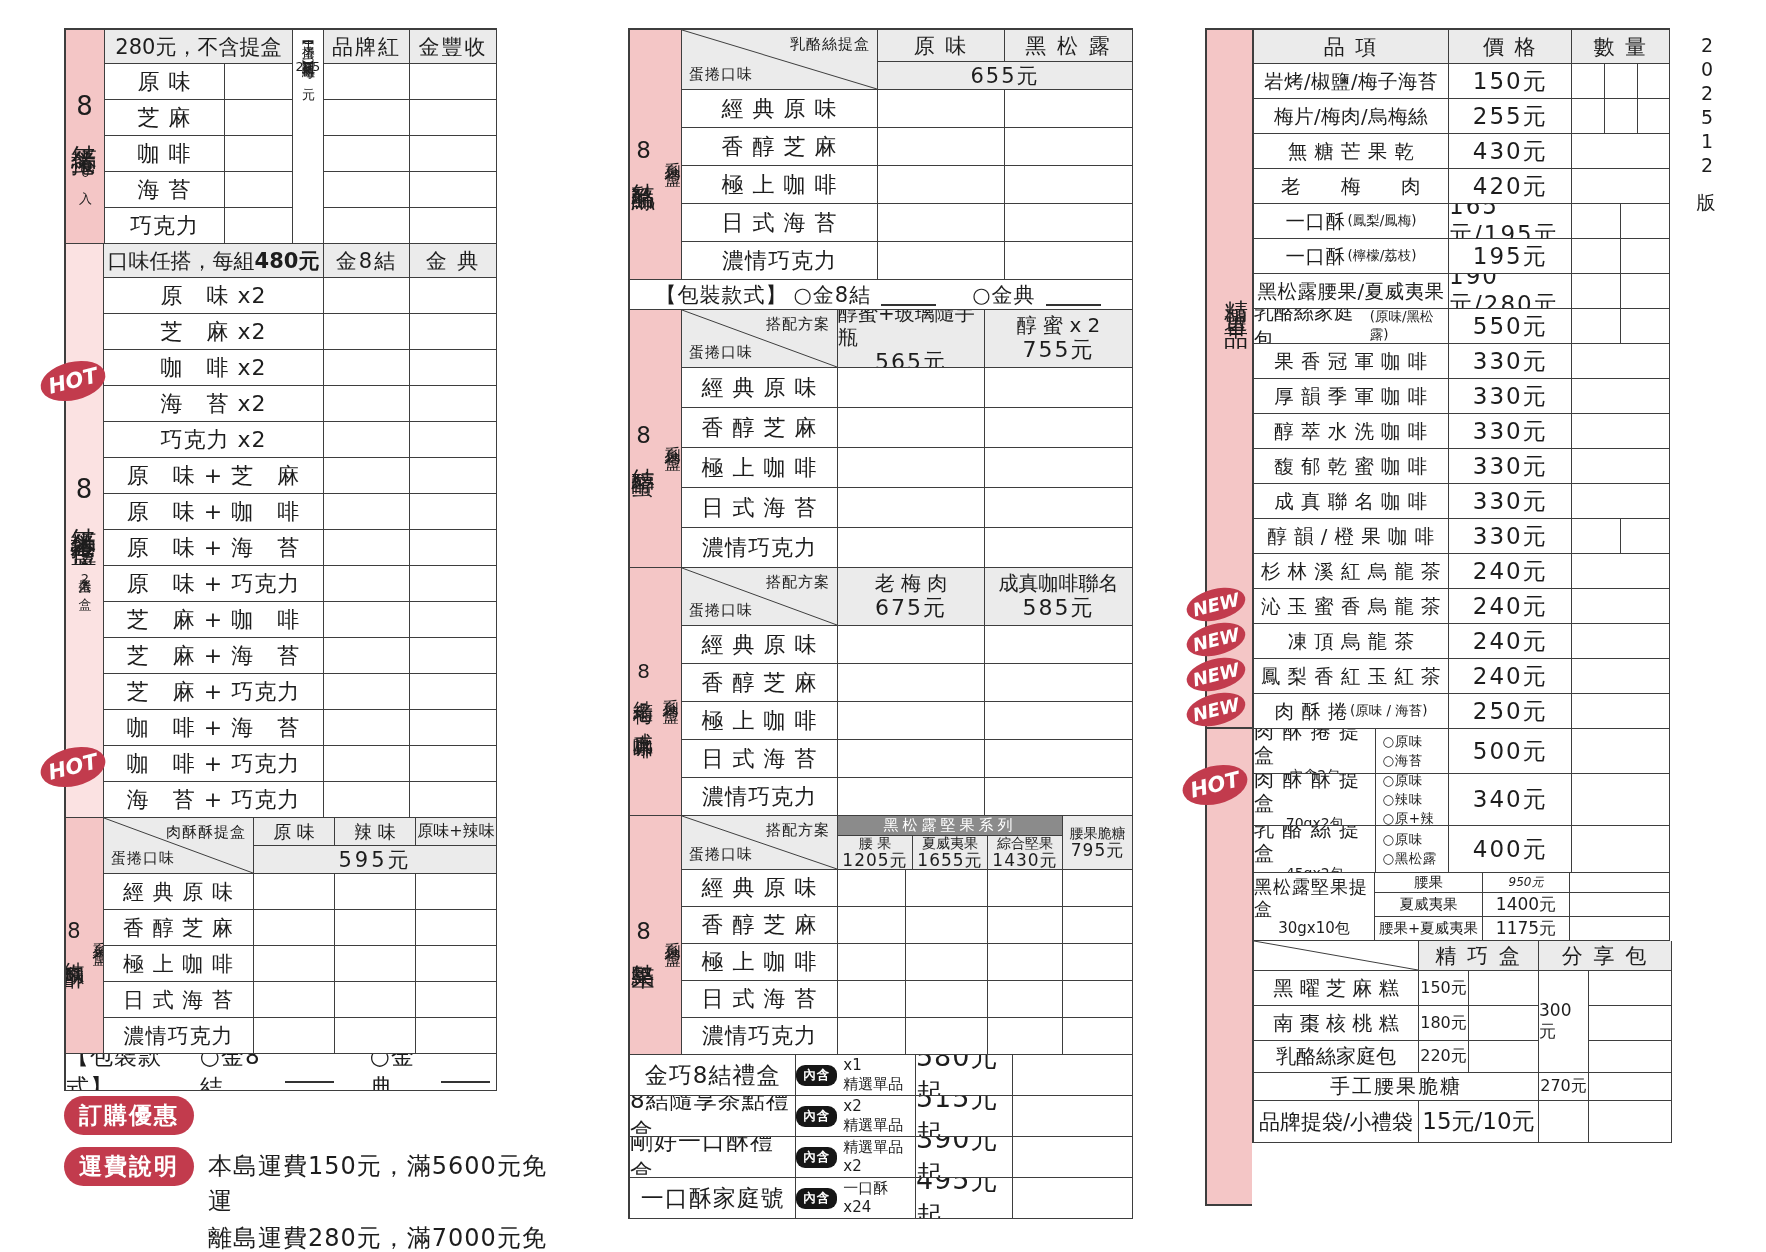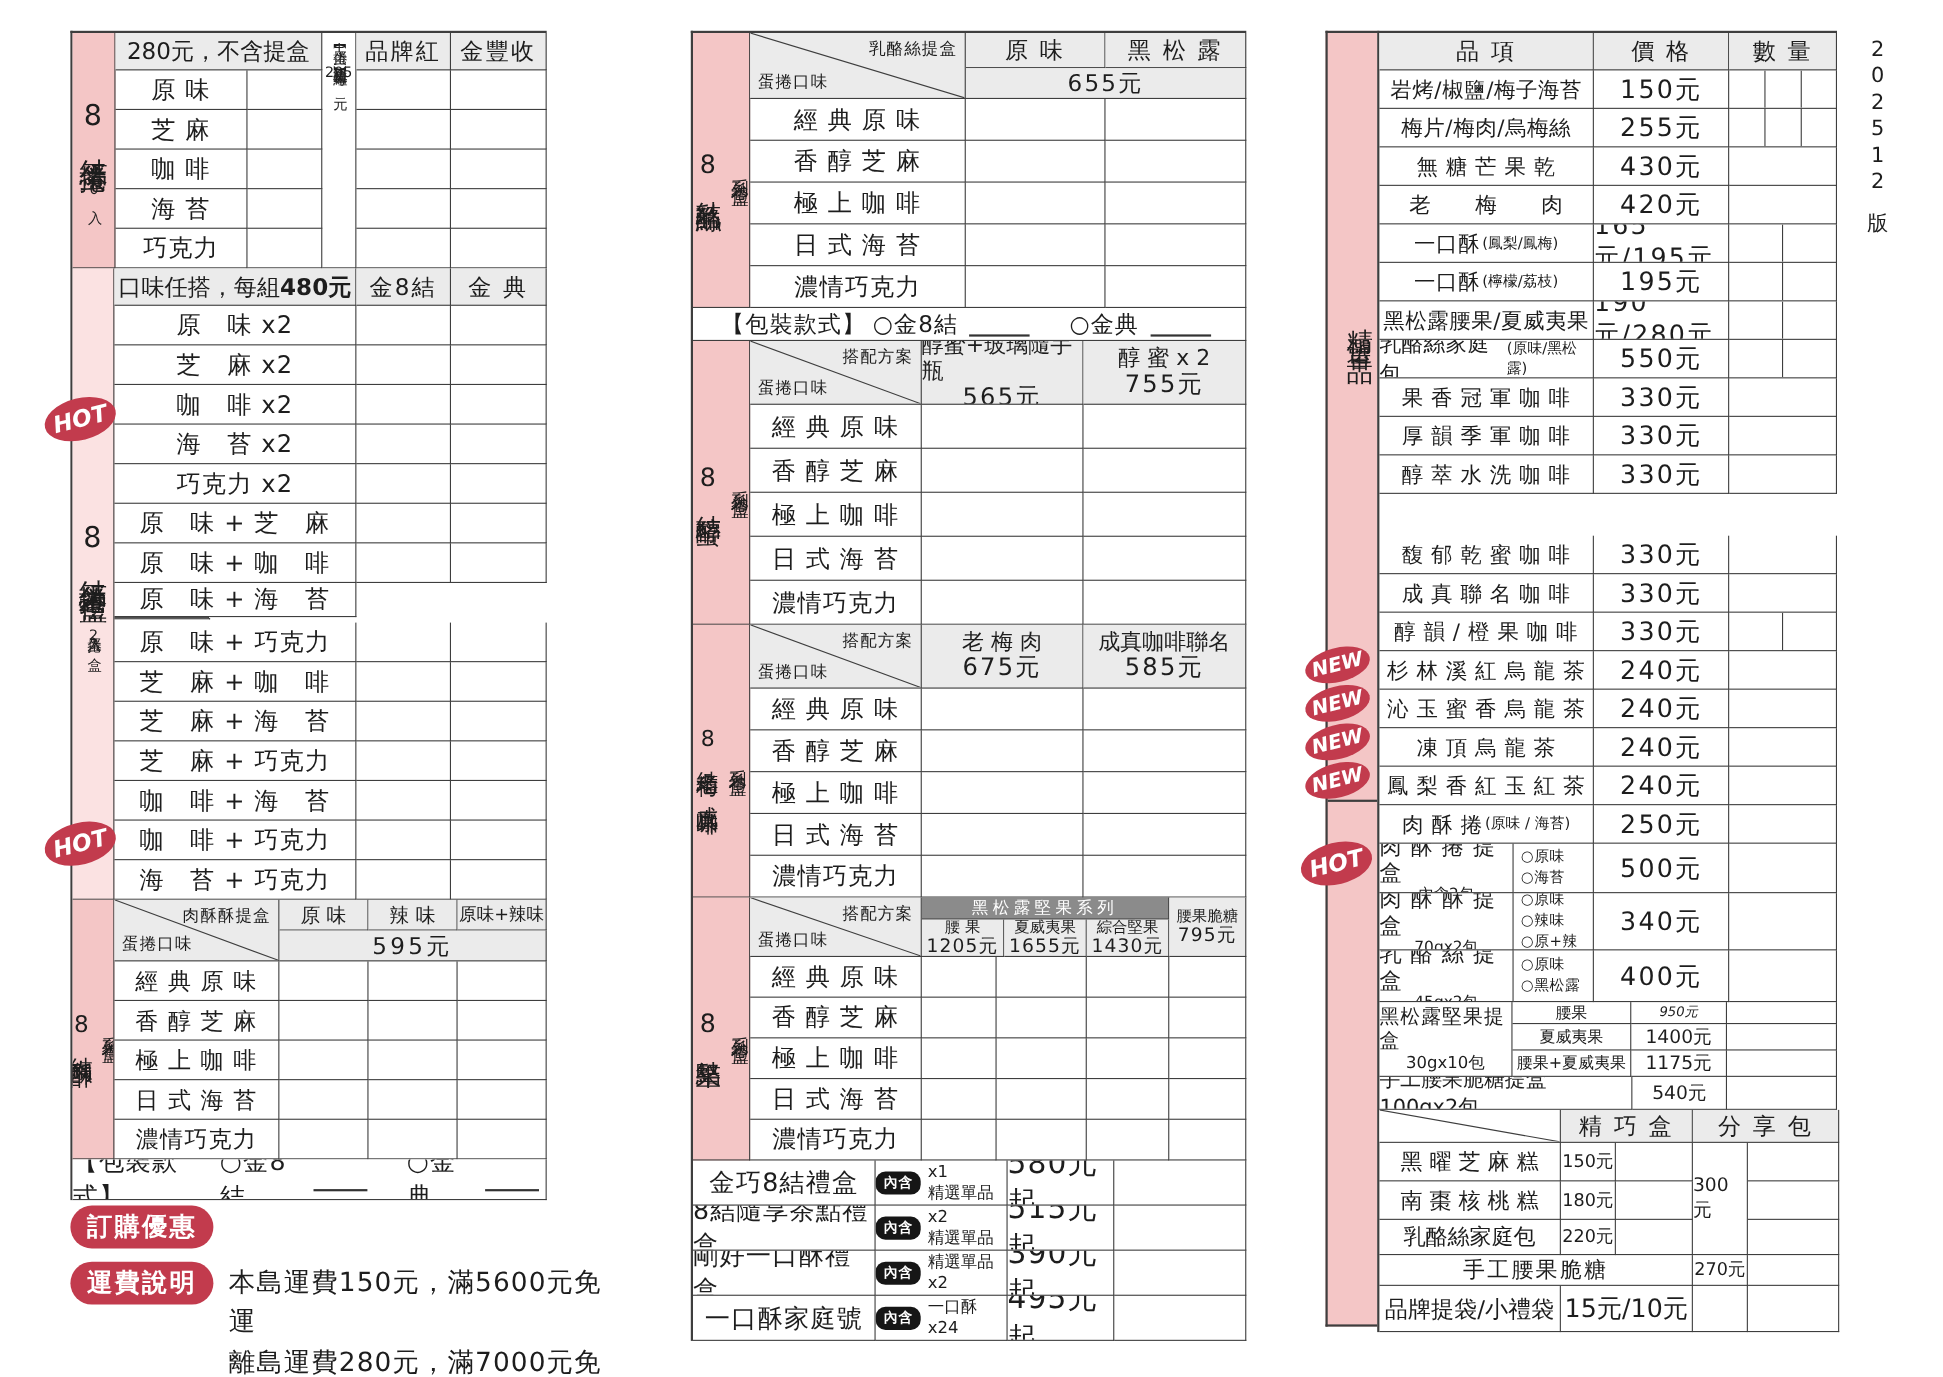--- a/index.html
+++ b/index.html
@@ -168,21 +168,21 @@
           <div class="c" style="width:86px;"></div>
           <div class="c" style="width:87px;"></div>
         </div><div class="row" style="height:36px;">
           <div class="c flav" style="width:220px;">原　味 + 芝　麻</div>
           <div class="c" style="width:86px;"></div>
           <div class="c" style="width:87px;"></div>
         </div><div class="row" style="height:36px;">
           <div class="c flav" style="width:220px;">原　味 + 咖　啡</div>
           <div class="c" style="width:86px;"></div>
           <div class="c" style="width:87px;"></div>
-        </div><div class="row" style="height:36px;flex-direction:column;">
+        </div><div class="row" style="height:36px;">
           <div class="c flav" style="width:220px;">原　味 + 海　苔</div>
           <div class="c" style="width:86px;"></div>
           <div class="c" style="width:87px;"></div>
         </div><div class="row" style="height:36px;">
           <div class="c flav" style="width:220px;">原　味 + 巧克力</div>
           <div class="c" style="width:86px;"></div>
           <div class="c" style="width:87px;"></div>
         </div><div class="row" style="height:36px;">
           <div class="c flav" style="width:220px;">芝　麻 + 咖　啡</div>
           <div class="c" style="width:86px;"></div>
@@ -700,21 +700,21 @@
       </div>
       <div class="row" style="height: 35px;">
         <div class="c rlabel" style="width: 196px;">
           <span class="nm">醇 萃 水 洗 咖 啡</span>
         </div>
         <div class="c pr" style="width: 124px;">330元</div>
         <div class="c rqty" style="width: 98px;">
           <div class="qcell"></div>
         </div>
       </div>
-      <div class="row" style="height: 35px; margin-top: 38px;">
+      <div class="row" style="height: 35px;">
         <div class="c rlabel" style="width: 196px;">
           <span class="nm">馥 郁 乾 蜜 咖 啡</span>
         </div>
         <div class="c pr" style="width: 124px;">330元</div>
         <div class="c rqty" style="width: 98px;">
           <div class="qcell"></div>
         </div>
       </div>
       <div class="row" style="height: 35px;">
         <div class="c rlabel" style="width: 196px;">
@@ -841,25 +841,20 @@
         <div class="c" style="width:100px;"></div>
       </div>
         <div class="row" style="flex:1;">
         <div class="c" style="width:108px;font-size:14.5px;">腰果+夏威夷果</div>
         <div class="c" style="width:87px;font-size:17px;">1175元</div>
         <div class="c" style="width:100px;"></div>
       </div>
       </div>
   </div>
 
-  <div class="row" style="height:30px;">
-    <div class="c" style="width:231px;font-size:19px;">手工腰果脆糖提盒 100gx2包</div>
-    <div class="c" style="width:87px;font-size:17px;">540元</div>
-    <div class="c" style="width:100px;"></div>
-  </div>
 
   <div class="bgrid" style="grid-template-columns:165px 50px 70px 50px 83px;grid-template-rows:30px 35px 35px 32px 28px 42px;">
     <div class="c diag" style="grid-area:1/1/2/2;background:#fff;">
       <svg viewBox="0 0 100 100" preserveAspectRatio="none">
           <line x1="0" y1="0" x2="100" y2="100" stroke="#3e3e3e" stroke-width="1" vector-effect="non-scaling-stroke"></line>
         </svg>
     </div>
     <div class="c g hsm" style="grid-area:1/2/2/4;">精 巧 盒</div>
     <div class="c g hsm" style="grid-area:1/4/2/6;">分 享 包</div>
 

